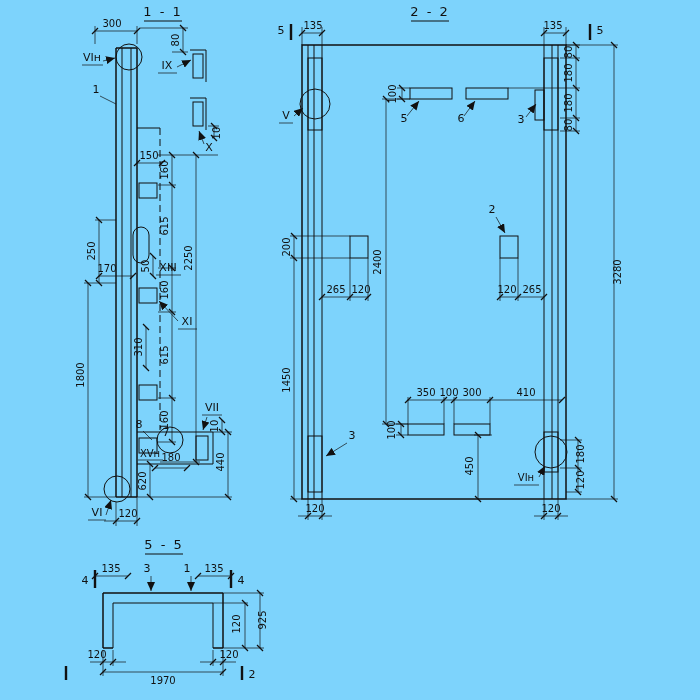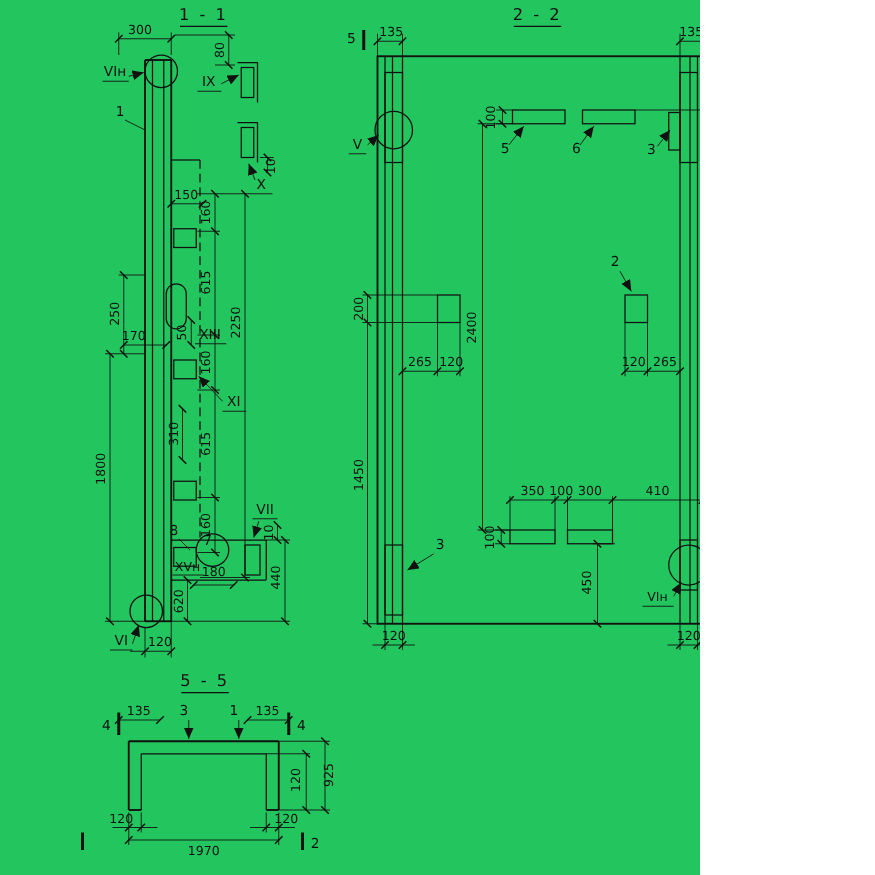--- a/index.html
+++ b/index.html
@@ -1,16 +1,16 @@
 <!DOCTYPE html>
 <html><head>
 <meta charset="utf-8">
 <style>
   html,body{margin:0;padding:0;background:#ffffff}
-  .sheet{width:560px;height:700px;background:#22c55e;position:relative;overflow:hidden}
+  .sheet{width:700px;height:700px;background:#7dd3fc;position:relative;overflow:hidden}
   svg{display:block}
   svg text{font-family:"DejaVu Sans",sans-serif;font-size:10px;fill:#111;text-anchor:middle}
   svg text.ttl{font-size:13px;letter-spacing:2px}
   svg text.lbl{font-size:11px}
   .g{stroke:#111;stroke-width:1;fill:none}
   .gk{stroke:#111;stroke-width:1.5;fill:none}
   .d{stroke:#111;stroke-width:.7;fill:none}
   .dash{stroke-dasharray:7 4}
   .cut{stroke:#111;stroke-width:2.4;fill:none}
 </style>

